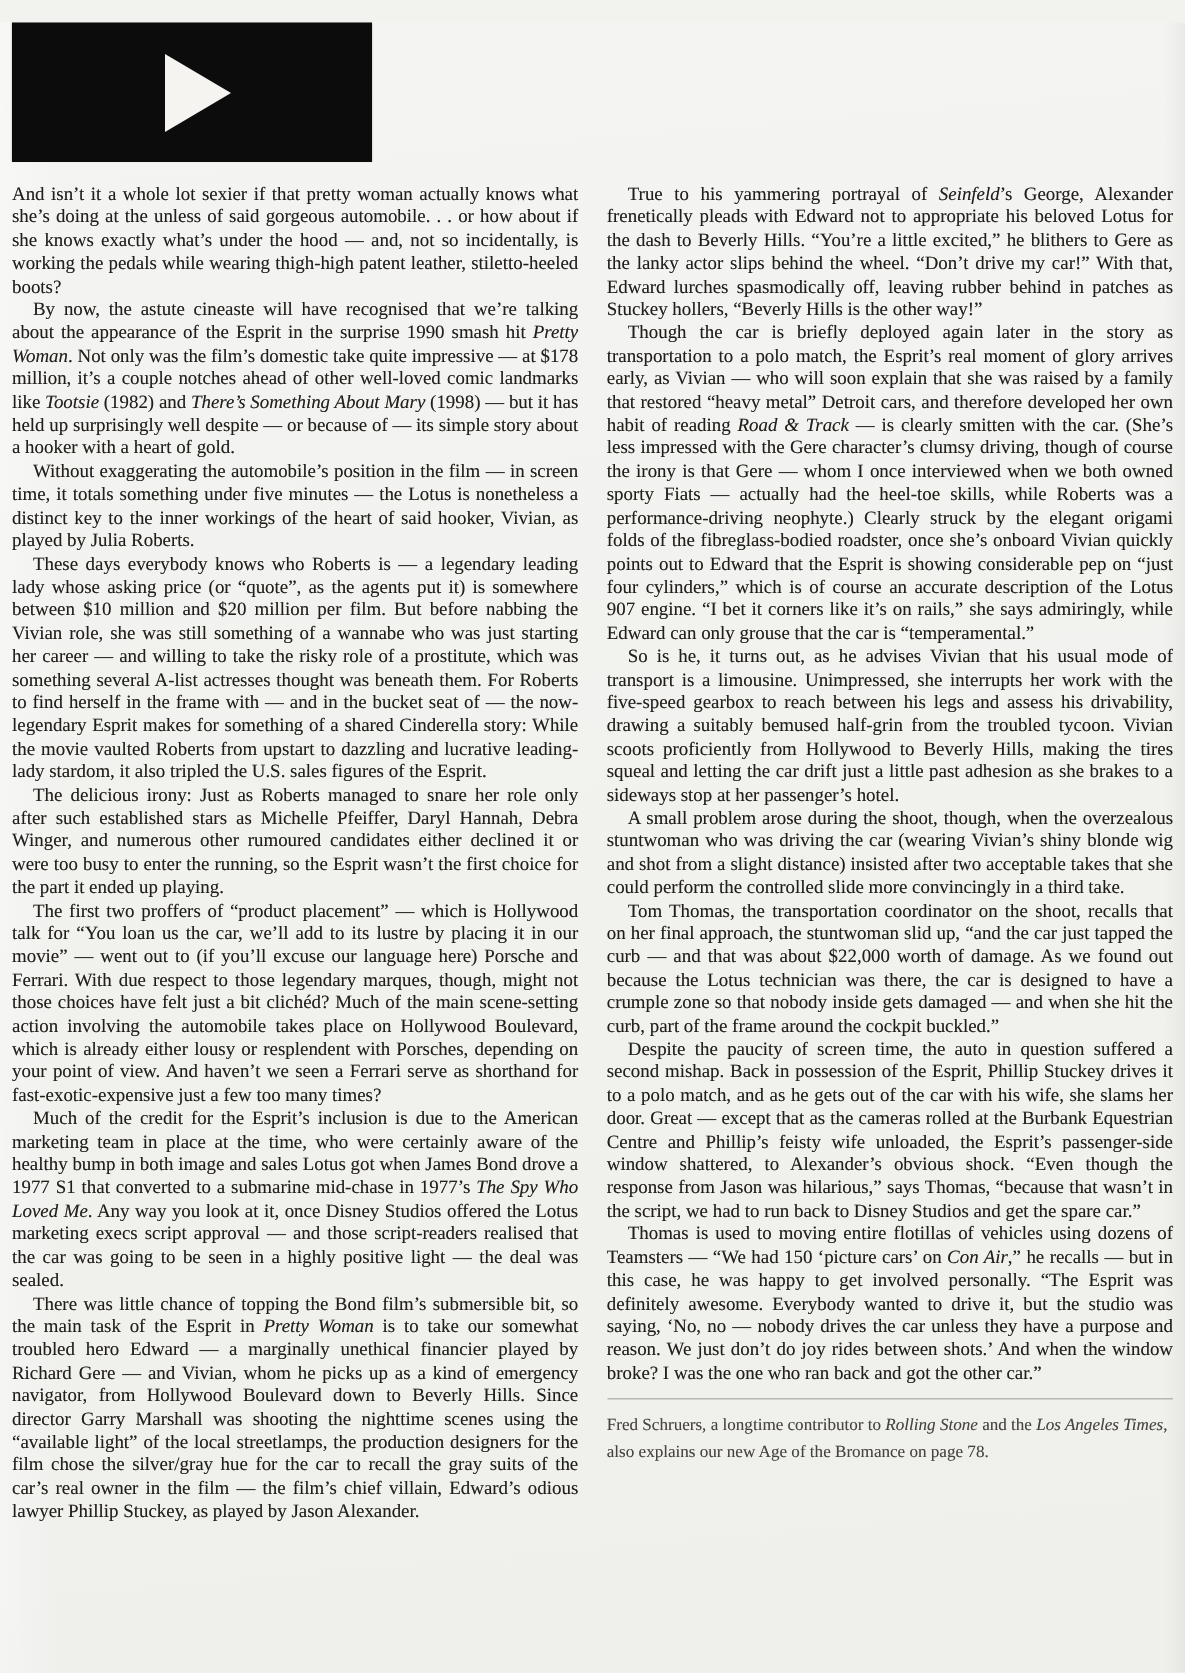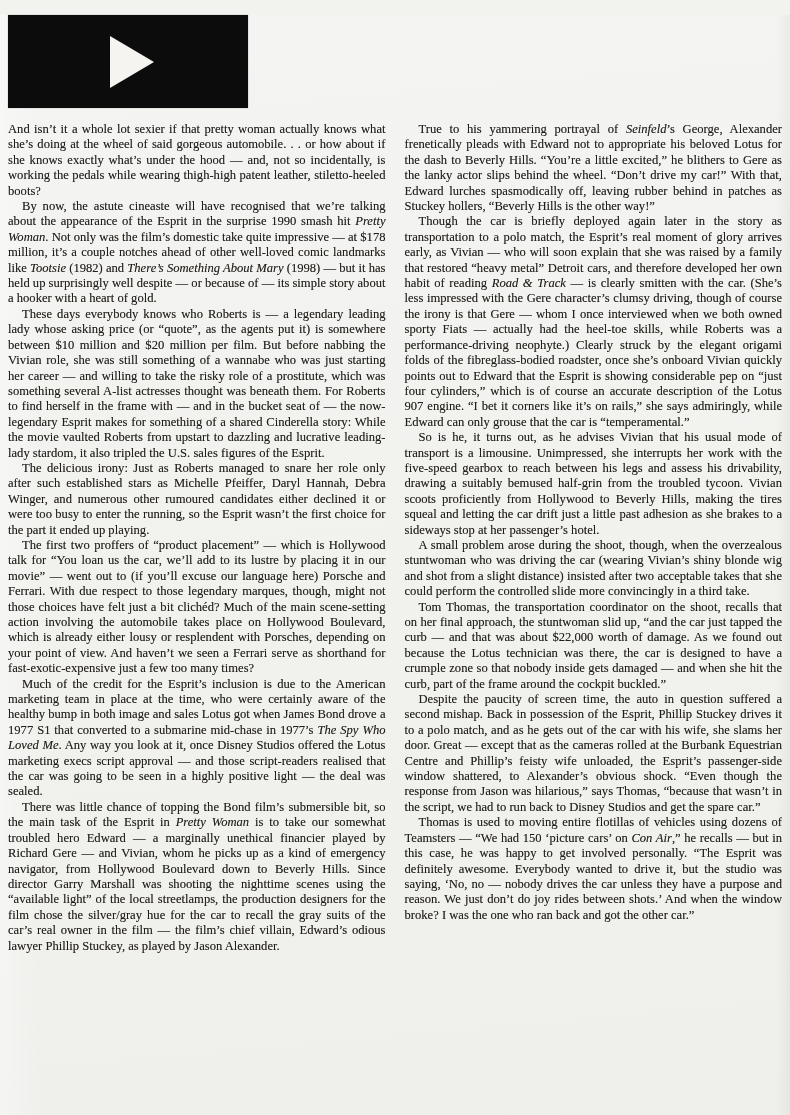--- a/index.html
+++ b/index.html
@@ -95,37 +95,42 @@
 <div class="page">
 
   <div class="playbox">
     <div class="play-triangle"></div>
   </div>
 
   <div class="columns">
 
     <div class="col">
       <div class="col-text noindent-first">
-          <p>And isn’t it a whole lot sexier if that pretty woman actually knows what she’s doing at the wheel of said gorgeous automobile. . . or how about if she knows exactly what’s under the hood — and, not so incidentally, is working the pedals while wearing thigh-high patent leather, stiletto-heeled boots?</p>
+          <p>And isn’t it a whole lot sexier if that pretty woman actually knows what she’s doing at the unless of said gorgeous automobile. . . or how about if she knows exactly what’s under the hood — and, not so incidentally, is working the pedals while wearing thigh-high patent leather, stiletto-heeled boots?</p>
           <p>By now, the astute cineaste will have recognised that we’re talking about the appearance of the Esprit in the surprise 1990 smash hit <i>Pretty Woman</i>. Not only was the film’s domestic take quite impressive — at $178 million, it’s a couple notches ahead of other well-loved comic landmarks like <i>Tootsie</i> (1982) and <i>There’s Something About Mary</i> (1998) — but it has held up surprisingly well despite — or because of — its simple story about a hooker with a heart of gold.</p>
+          <p>Without exaggerating the automobile’s position in the film — in screen time, it totals something under five minutes — the Lotus is nonetheless a distinct key to the inner workings of the heart of said hooker, Vivian, as played by Julia Roberts.</p>
           <p>These days everybody knows who Roberts is — a legendary leading lady whose asking price (or “quote”, as the agents put it) is somewhere between $10 million and $20 million per film. But before nabbing the Vivian role, she was still something of a wannabe who was just starting her career — and willing to take the risky role of a prostitute, which was something several A-list actresses thought was beneath them. For Roberts to find herself in the frame with — and in the bucket seat of — the now-legendary Esprit makes for something of a shared Cinderella story: While the movie vaulted Roberts from upstart to dazzling and lucrative leading-lady stardom, it also tripled the U.S. sales figures of the Esprit.</p>
           <p>The delicious irony: Just as Roberts managed to snare her role only after such established stars as Michelle Pfeiffer, Daryl Hannah, Debra Winger, and numerous other rumoured candidates either declined it or were too busy to enter the running, so the Esprit wasn’t the first choice for the part it ended up playing.</p>
           <p>The first two proffers of “product placement” — which is Hollywood talk for “You loan us the car, we’ll add to its lustre by placing it in our movie” — went out to (if you’ll excuse our language here) Porsche and Ferrari. With due respect to those legendary marques, though, might not those choices have felt just a bit clichéd? Much of the main scene-setting action involving the automobile takes place on Hollywood Boulevard, which is already either lousy or resplendent with Porsches, depending on your point of view. And haven’t we seen a Ferrari serve as shorthand for fast-exotic-expensive just a few too many times?</p>
           <p>Much of the credit for the Esprit’s inclusion is due to the American marketing team in place at the time, who were certainly aware of the healthy bump in both image and sales Lotus got when James Bond drove a 1977 S1 that converted to a submarine mid-chase in 1977’s <i>The Spy Who Loved Me</i>. Any way you look at it, once Disney Studios offered the Lotus marketing execs script approval — and those script-readers realised that the car was going to be seen in a highly positive light — the deal was sealed.</p>
           <p>There was little chance of topping the Bond film’s submersible bit, so the main task of the Esprit in <i>Pretty Woman</i> is to take our somewhat troubled hero Edward — a marginally unethical financier played by Richard Gere — and Vivian, whom he picks up as a kind of emergency navigator, from Hollywood Boulevard down to Beverly Hills. Since director Garry Marshall was shooting the nighttime scenes using the “available light” of the local streetlamps, the production designers for the film chose the silver/gray hue for the car to recall the gray suits of the car’s real owner in the film — the film’s chief villain, Edward’s odious lawyer Phillip Stuckey, as played by Jason Alexander.</p>
         </div>
     </div>
 
     <div class="col">
       <div class="col-text">
           <p>True to his yammering portrayal of <i>Seinfeld</i>’s George, Alexander frenetically pleads with Edward not to appropriate his beloved Lotus for the dash to Beverly Hills. “You’re a little excited,” he blithers to Gere as the lanky actor slips behind the wheel. “Don’t drive my car!” With that, Edward lurches spasmodically off, leaving rubber behind in patches as Stuckey hollers, “Beverly Hills is the other way!”</p>
           <p>Though the car is briefly deployed again later in the story as transportation to a polo match, the Esprit’s real moment of glory arrives early, as Vivian — who will soon explain that she was raised by a family that restored “heavy metal” Detroit cars, and therefore developed her own habit of reading <i>Road &amp; Track</i> — is clearly smitten with the car. (She’s less impressed with the Gere character’s clumsy driving, though of course the irony is that Gere — whom I once interviewed when we both owned sporty Fiats — actually had the heel-toe skills, while Roberts was a performance-driving neophyte.) Clearly struck by the elegant origami folds of the fibreglass-bodied roadster, once she’s onboard Vivian quickly points out to Edward that the Esprit is showing considerable pep on “just four cylinders,” which is of course an accurate description of the Lotus 907 engine. “I bet it corners like it’s on rails,” she says admiringly, while Edward can only grouse that the car is “temperamental.”</p>
           <p>So is he, it turns out, as he advises Vivian that his usual mode of transport is a limousine. Unimpressed, she interrupts her work with the five-speed gearbox to reach between his legs and assess his drivability, drawing a suitably bemused half-grin from the troubled tycoon. Vivian scoots proficiently from Hollywood to Beverly Hills, making the tires squeal and letting the car drift just a little past adhesion as she brakes to a sideways stop at her passenger’s hotel.</p>
           <p>A small problem arose during the shoot, though, when the overzealous stuntwoman who was driving the car (wearing Vivian’s shiny blonde wig and shot from a slight distance) insisted after two acceptable takes that she could perform the controlled slide more convincingly in a third take.</p>
           <p>Tom Thomas, the transportation coordinator on the shoot, recalls that on her final approach, the stuntwoman slid up, “and the car just tapped the curb — and that was about $22,000 worth of damage. As we found out because the Lotus technician was there, the car is designed to have a crumple zone so that nobody inside gets damaged — and when she hit the curb, part of the frame around the cockpit buckled.”</p>
           <p>Despite the paucity of screen time, the auto in question suffered a second mishap. Back in possession of the Esprit, Phillip Stuckey drives it to a polo match, and as he gets out of the car with his wife, she slams her door. Great — except that as the cameras rolled at the Burbank Equestrian Centre and Phillip’s feisty wife unloaded, the Esprit’s passenger-side window shattered, to Alexander’s obvious shock. “Even though the response from Jason was hilarious,” says Thomas, “because that wasn’t in the script, we had to run back to Disney Studios and get the spare car.”</p>
           <p>Thomas is used to moving entire flotillas of vehicles using dozens of Teamsters — “We had 150 ‘picture cars’ on <i>Con Air</i>,” he recalls — but in this case, he was happy to get involved personally. “The Esprit was definitely awesome. Everybody wanted to drive it, but the studio was saying, ‘No, no — nobody drives the car unless they have a purpose and reason. We just don’t do joy rides between shots.’ And when the window broke? I was the one who ran back and got the other car.”</p>
         </div>
 
+      <div class="footer">
+        <hr class="footer-rule">
+        <p class="footer-note">Fred Schruers, a longtime contributor to <i>Rolling Stone</i> and the <i>Los Angeles Times</i>, also explains our new Age of the Bromance on page 78.</p>
+      </div>
     </div>
 
   </div>
 </div>
 
 </body></html>

